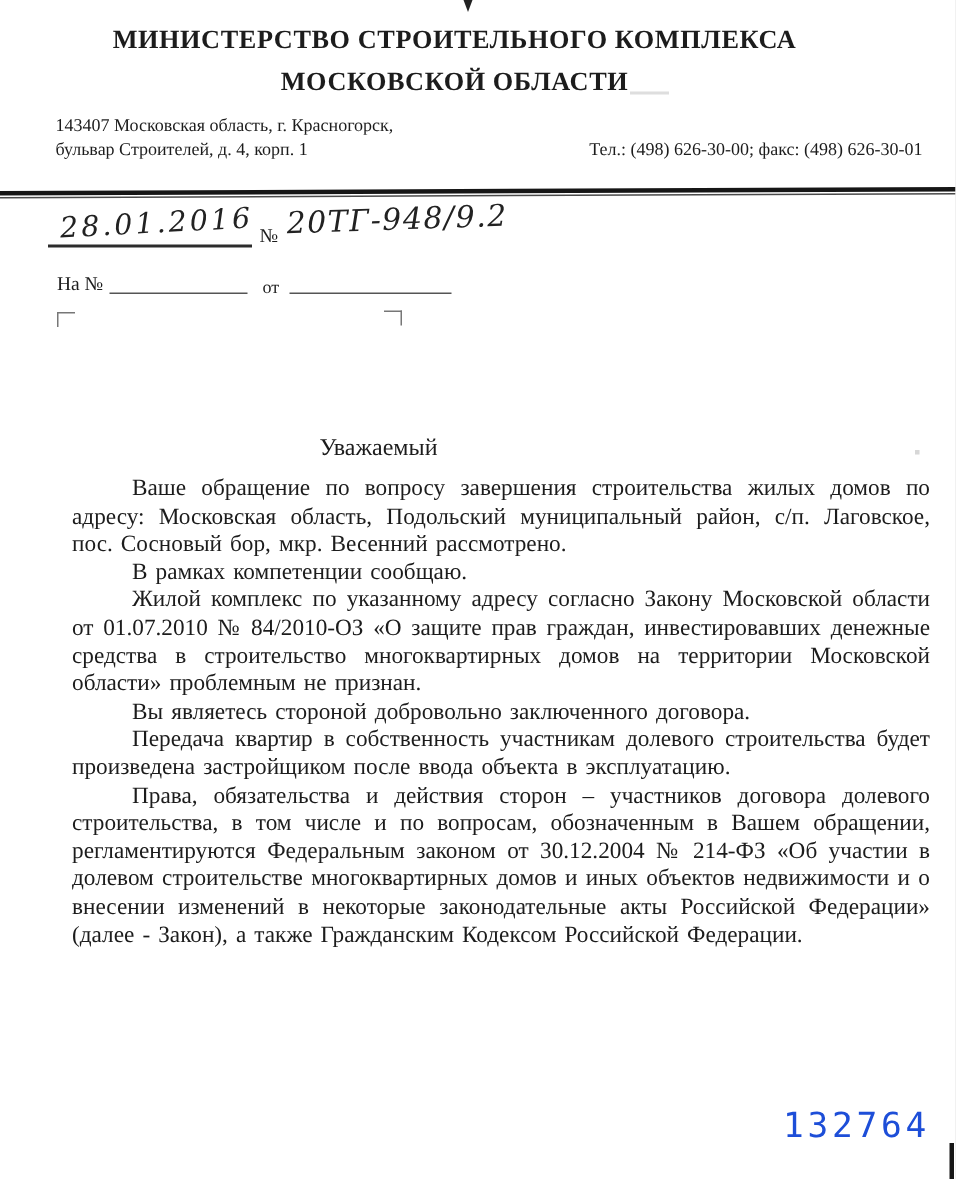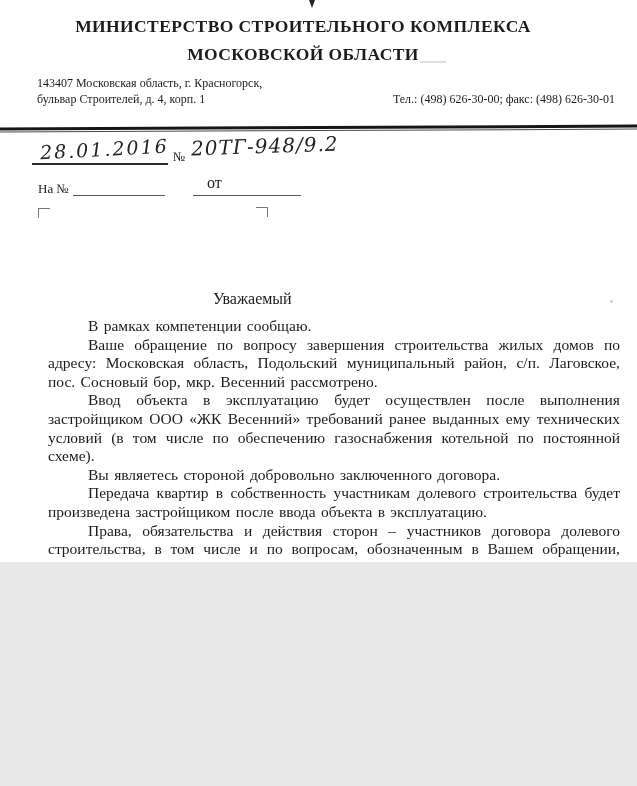--- a/index.html
+++ b/index.html
@@ -1,18 +1,18 @@
 <!DOCTYPE html>
 <html><head>
 <meta charset="utf-8">
 <style>
   html,body{margin:0;padding:0;background:#e8e8e8;}
   .page{
     position:relative;
-    width:637px;height:562px;
+    width:637px;height:786px;
     background:#ffffff;
     overflow:hidden;
     font-family:"Liberation Serif", serif;
     color:#1c1c1c;
   }
   
   .top-tick{
     position:absolute;left:309px;top:0;
     width:0;height:0;
     border-left:3px solid transparent;
@@ -65,23 +65,22 @@
     transform:rotate(-2deg);
   }
   .reply-line{
     position:absolute;left:38px;top:181px;
     font-size:13px;
   }
   .reply-underline1{
     position:absolute;left:73px;top:195px;width:92px;height:1.2px;background:#555;
   }
   .reply-from{
-    position:absolute;left:175px;top:174px;
-    font-size:16px;
-    margin-left:32px;
+    position:absolute;left:175px;top:184px;
+    font-size:12px;
   }
   .reply-underline2{
     position:absolute;left:193px;top:195px;width:108px;height:1.2px;background:#555;
   }
   .corner-left{
     position:absolute;left:38px;top:208px;width:11px;height:9px;
     border-top:1.3px solid #777;border-left:1.3px solid #777;
   }
   .corner-right{
     position:absolute;left:256px;top:207px;width:11px;height:9px;
@@ -144,23 +143,23 @@
   <div class="reply-underline1"></div>
   <div class="reply-from">от</div>
   <div class="reply-underline2"></div>
 
   <div class="corner-left"></div>
   <div class="corner-right"></div>
 
   <div class="salutation">Уважаемый</div>
 
   <div class="body-text">
+    <p>Ваше обращение по вопросу завершения строительства жилых домов по адресу: Московская область, Подольский муниципальный район, с/п. Лаговское, пос. Сосновый бор, мкр. Весенний рассмотрено.</p>
     <p>В рамках компетенции сообщаю.</p>
-    <p>Ваше обращение по вопросу завершения строительства жилых домов по адресу: Московская область, Подольский муниципальный район, с/п. Лаговское, пос. Сосновый бор, мкр. Весенний рассмотрено.</p>
-    <p>Ввод объекта в эксплуатацию будет осуществлен после выполнения застройщиком ООО «ЖК Весенний» требований ранее выданных ему технических условий (в том числе по обеспечению газоснабжения котельной по постоянной схеме).</p>
+    <p>Жилой комплекс по указанному адресу согласно Закону Московской области от 01.07.2010 № 84/2010-ОЗ «О защите прав граждан, инвестировавших денежные средства в строительство многоквартирных домов на территории Московской области» проблемным не признан.</p>
     <p>Вы являетесь стороной добровольно заключенного договора.</p>
     <p>Передача квартир в собственность участникам долевого строительства будет произведена застройщиком после ввода объекта в эксплуатацию.</p>
     <p>Права, обязательства и действия сторон – участников договора долевого строительства, в том числе и по вопросам, обозначенным в Вашем обращении, регламентируются Федеральным законом от 30.12.2004 № 214-ФЗ «Об участии в долевом строительстве многоквартирных домов и иных объектов недвижимости и о внесении изменений в некоторые законодательные акты Российской Федерации» (далее - Закон), а также Гражданским Кодексом Российской Федерации.</p>
   </div>
 
   <div class="scan-number">132764</div>
   <div class="edge-line"></div>
 
   <div class="speck" style="left:420px;top:61px;width:26px;height:2px;opacity:.5;"></div>
   <div class="speck" style="left:610px;top:300px;width:3px;height:3px;opacity:.6;"></div>

